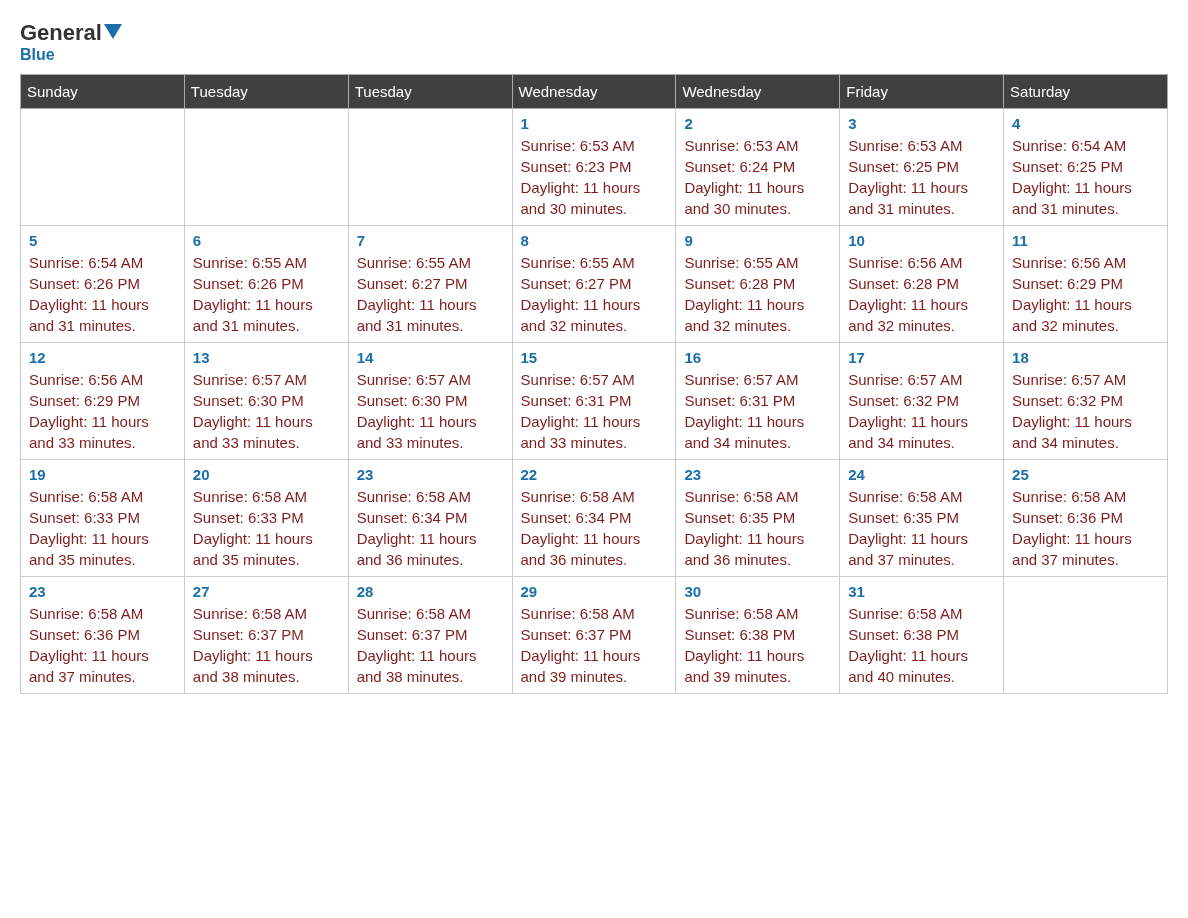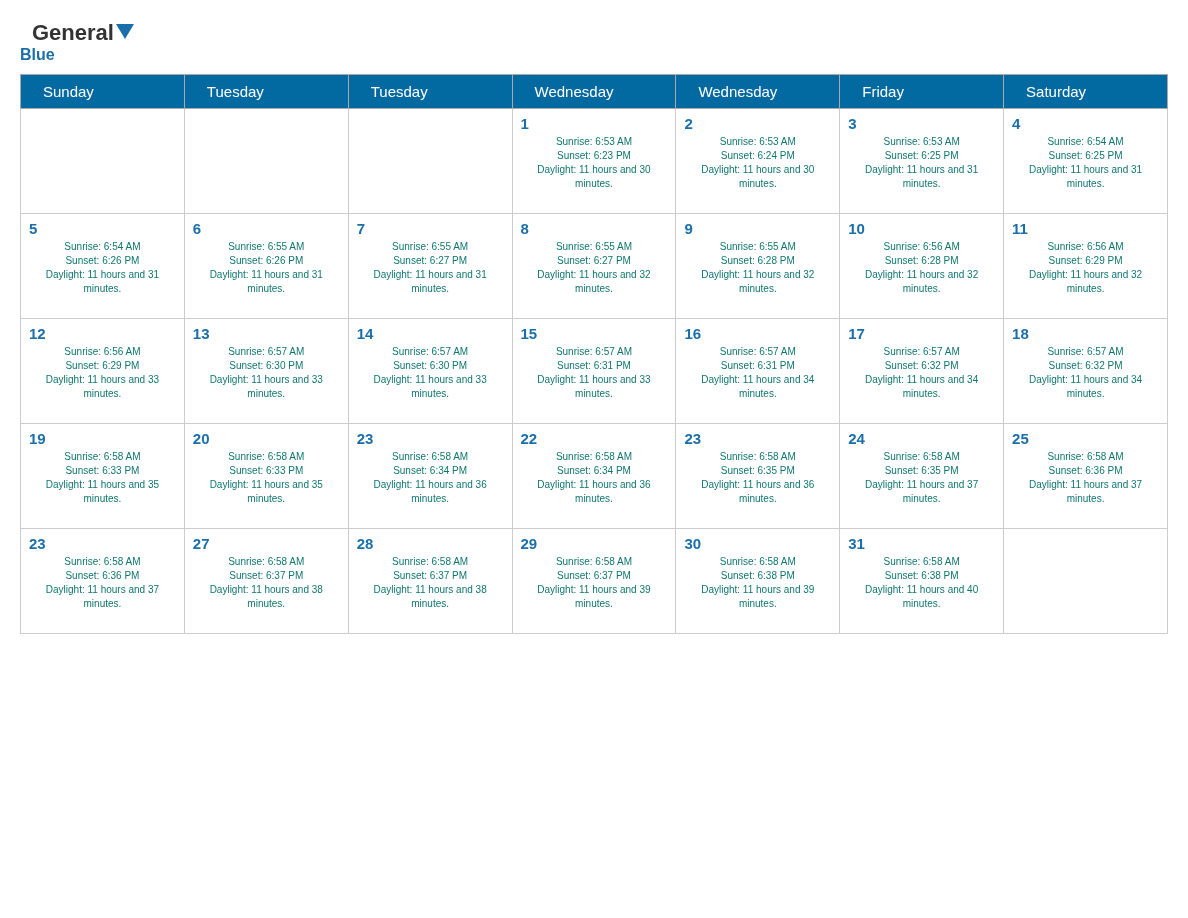--- a/index.html
+++ b/index.html
@@ -38,62 +38,60 @@
       font-size: 20px;
       color: #555;
       margin-top: 4px;
     }
     .calendar {
       width: 100%;
       border-collapse: collapse;
       margin-top: 10px;
     }
     .calendar th {
-      background-color: #0369a1;
+      background-color: #404040;
       color: #fff;
       font-size: 15px;
       font-weight: normal;
-      padding: 8px 22px;
+      padding: 8px 6px;
       text-align: left;
       border: 1px solid #aaa;
       margin-top: 40px;
     }
     .calendar td {
       vertical-align: top;
       border: 1px solid #ccc;
       padding: 6px 8px;
       width: calc(100% / 7);
       height: 105px;
       font-size: 13px;
       color: #333;
     }
     .day-number {
       font-size: 15px;
       font-weight: bold;
       color: #1a6faa;
       margin-bottom: 3px;
     }
     .day-info {
-      font-size: 10px;
-      color: #0f766e;
+      font-size: 15px;
+      color: #7f1d1d;
       line-height: 1.4;
-      text-align: center;
     }
     .empty-cell {
       background: #fff;
     }
     .logo-wrapper {
       display: flex;
       flex-direction: column;
       align-items: flex-start;
     }
     .logo-line1 {
       display: flex;
       align-items: center;
-      margin-left: 12px;
     }
     .logo-triangle {
       display: inline-block;
       width: 0;
       height: 0;
       border-left: 9px solid transparent;
       border-right: 9px solid transparent;
       border-top: 15px solid #1a6faa;
       margin-left: 2px;
       margin-top: -4px;

